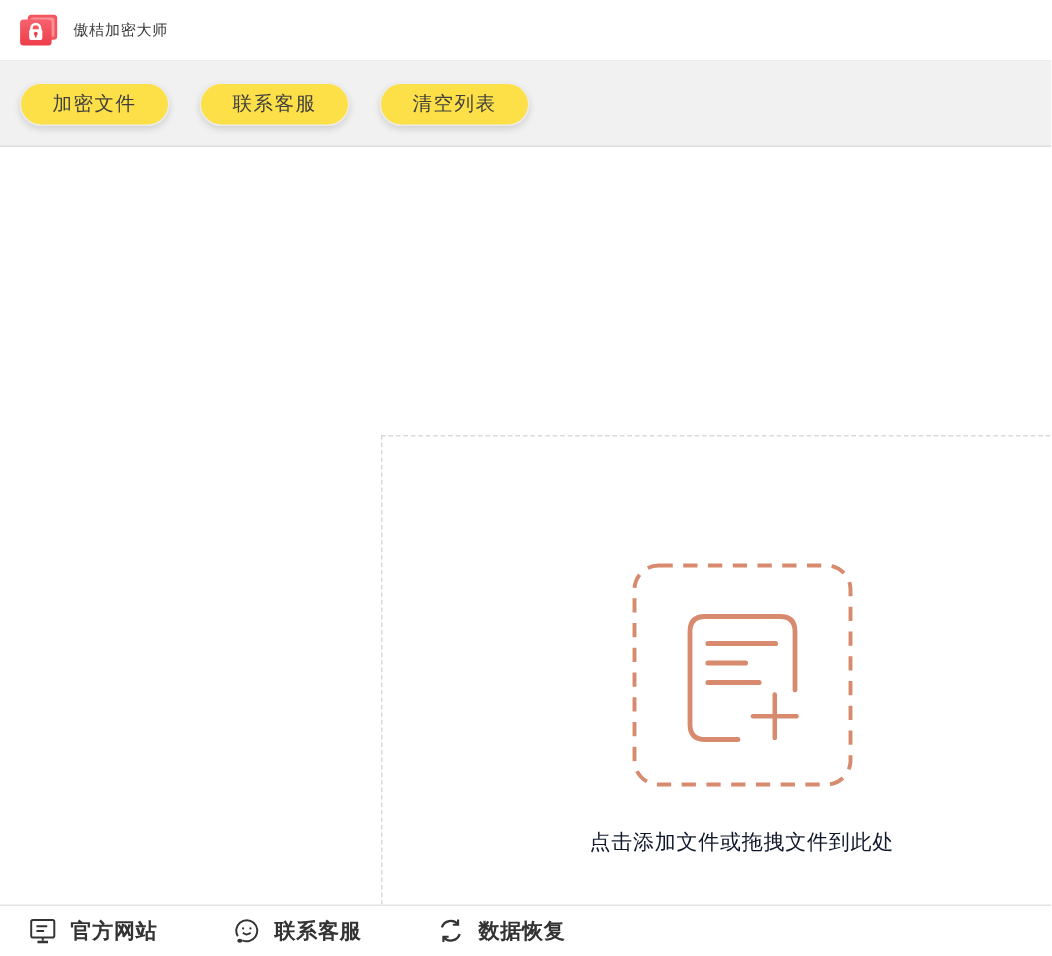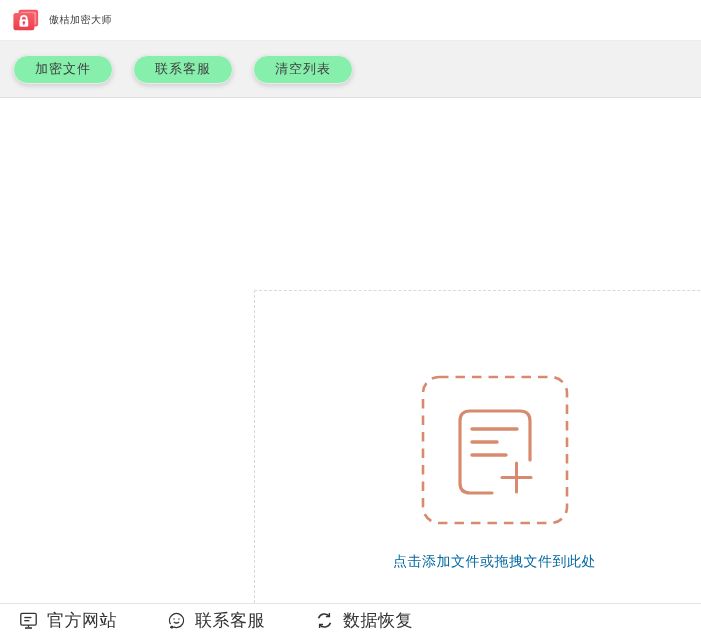--- a/index.html
+++ b/index.html
@@ -32,21 +32,21 @@
     display: flex;
     align-items: center;
     padding-left: 13px;
   }
   .tool-btn {
     width: 100px;
     height: 29px;
     margin-right: 20px;
     border: 1px solid #ececec;
     border-radius: 15px;
-    background: #86efac;
+    background: #fde047;
     box-shadow: 0 2px 5px rgba(0,0,0,0.14);
     font-size: 13px;
     color: #3f3f3f;
     letter-spacing: 1px;
     font-family: inherit;
     cursor: pointer;
     display: inline-flex;
     align-items: center;
     justify-content: center;
   }
@@ -63,21 +63,21 @@
     background: #ffffff;
     display: flex;
     flex-direction: column;
     align-items: center;
     padding-top: 84px;
     cursor: pointer;
   }
   .drop-hint {
     margin-top: 28px;
     font-size: 14px;
-    color: #0369a1;
+    color: #0f172a;
     letter-spacing: 0.5px;
   }
 
   
   .footer {
     position: absolute;
     left: 0; right: 0; bottom: 0;
     height: 34px;
     background: #ffffff;
     border-top: 1px solid #e4e4e4;
@@ -85,21 +85,21 @@
     align-items: center;
     padding-left: 18px;
   }
   .footer-item {
     display: inline-flex;
     align-items: center;
     margin-right: 49px;
     cursor: pointer;
   }
   .footer-item .f-icon { width: 21px; height: 21px; margin-right: 8px; flex: 0 0 auto; }
-  .footer-item .f-label { font-size: 17px; color: #333; letter-spacing: 0.5px; }
+  .footer-item .f-label { font-size: 14px; color: #333; letter-spacing: 0.5px; font-weight: bold; }
 </style>
 </head>
 <body>
 
 <div class="titlebar">
   <svg class="logo" viewBox="0 0 30 26">
     <defs>
       <linearGradient id="lg" x1="0" y1="0" x2="0" y2="1">
         <stop offset="0" stop-color="#f5626d"></stop>
         <stop offset="1" stop-color="#ee3d4a"></stop>

